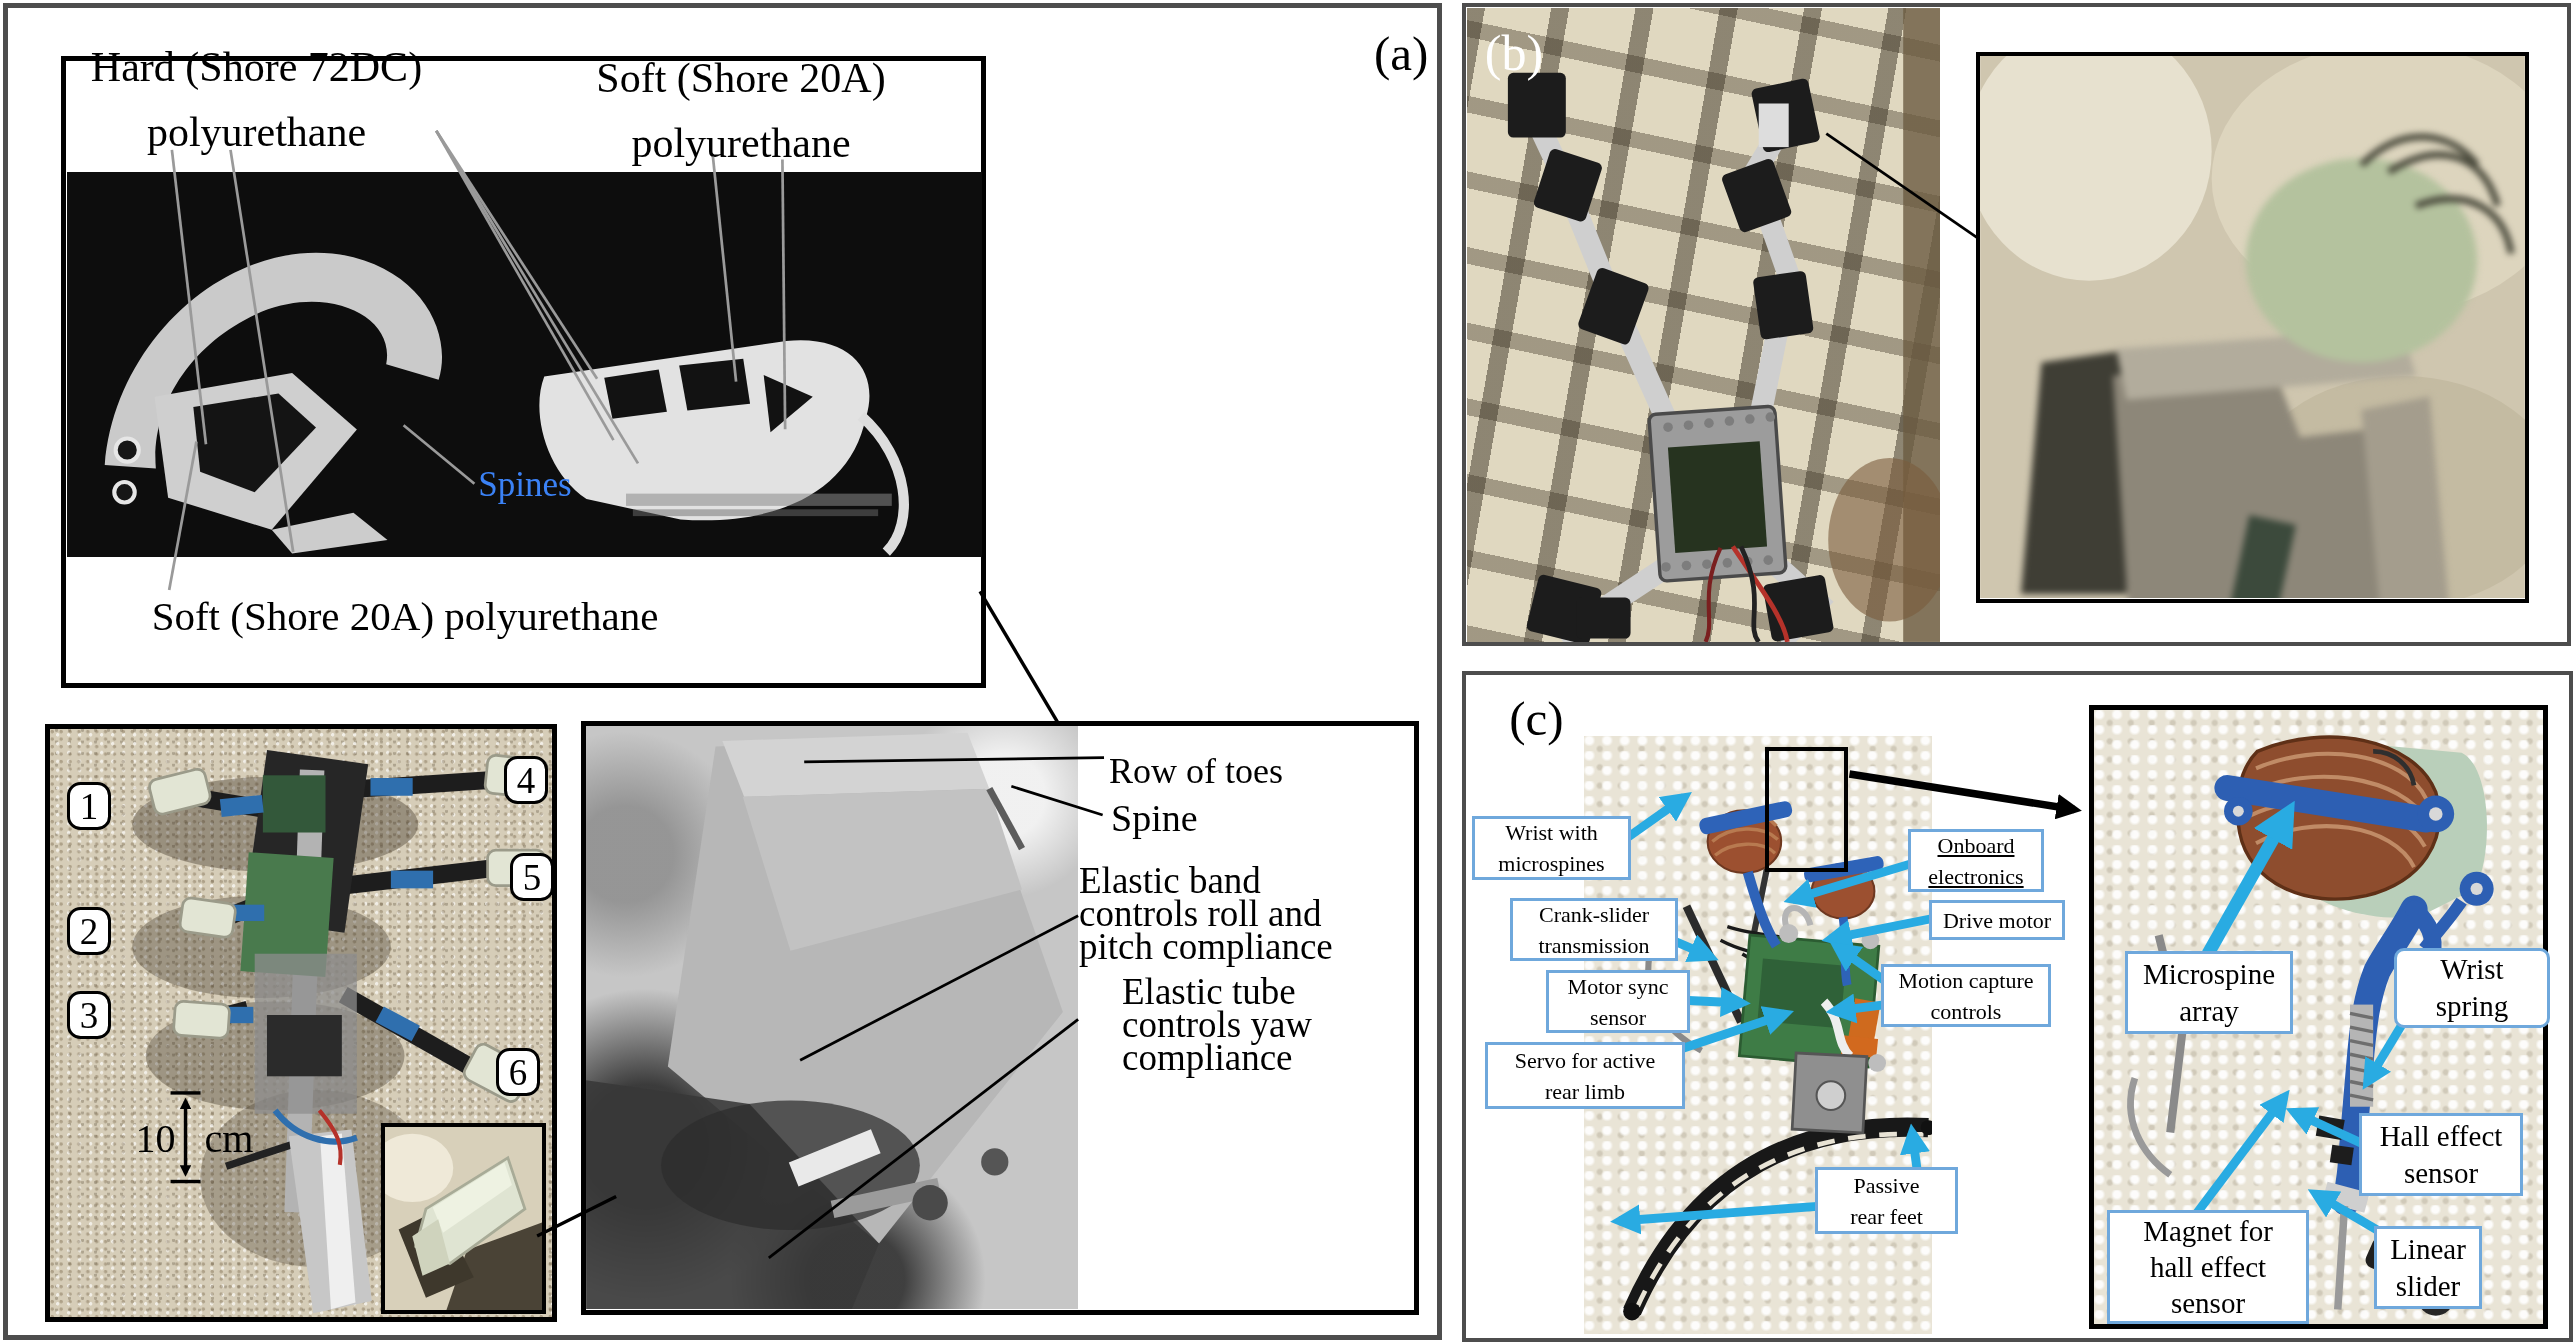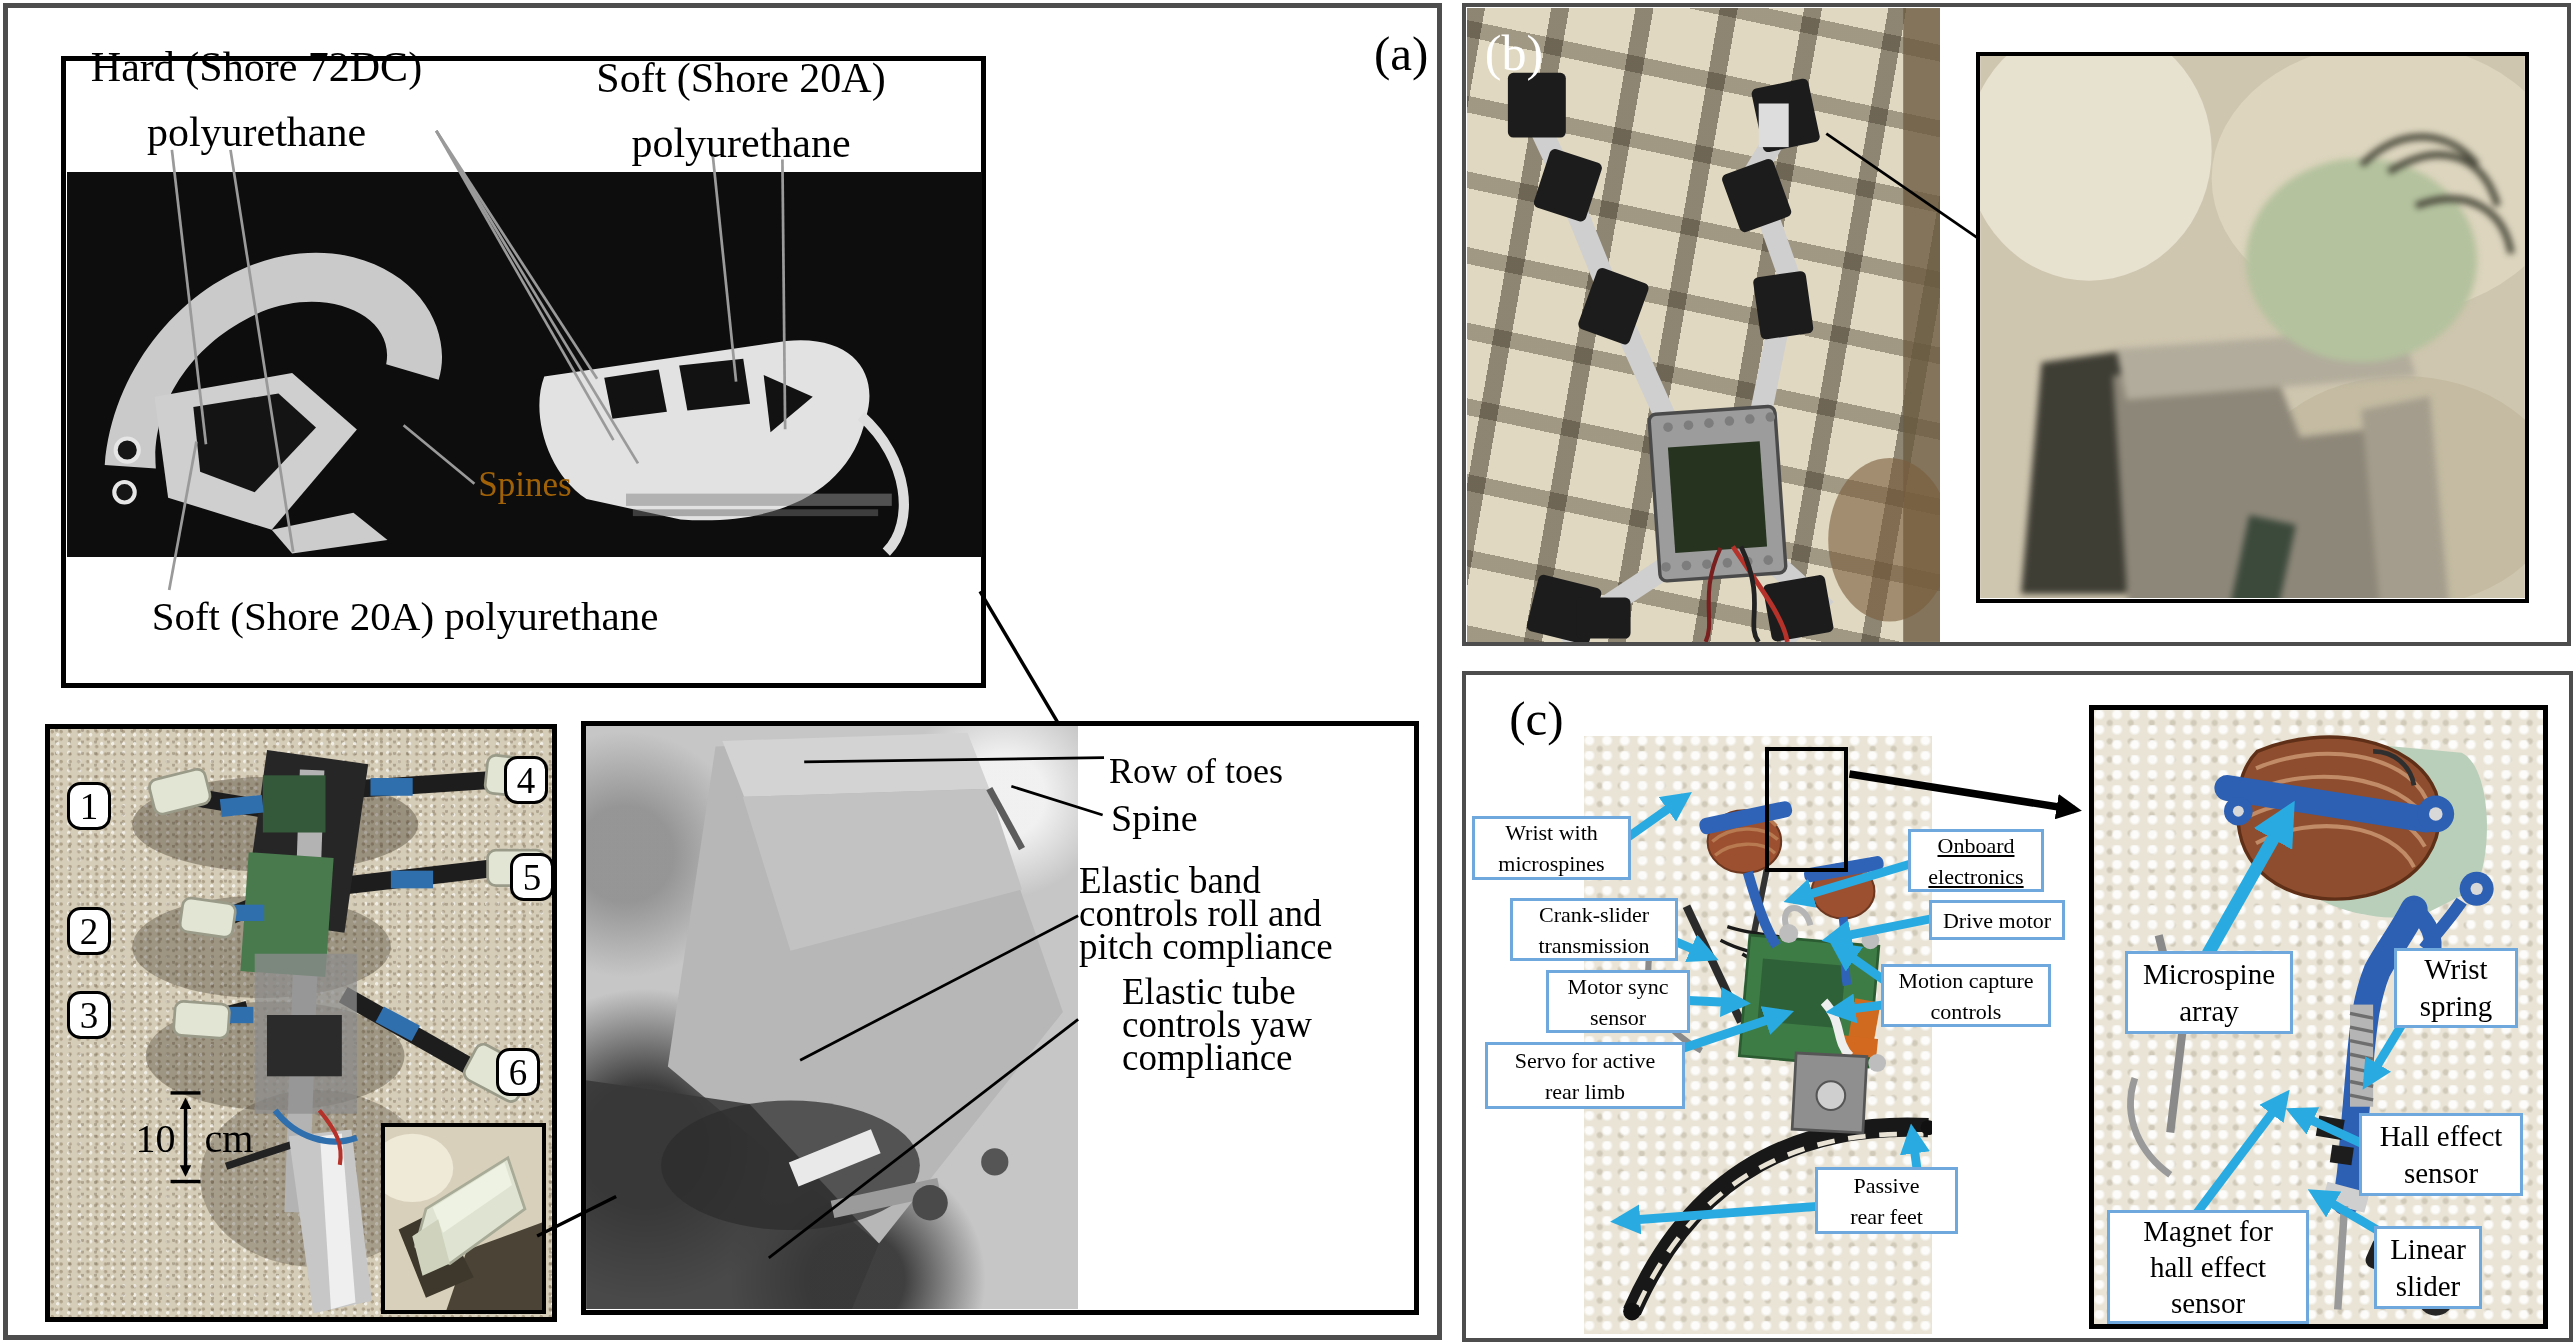--- a/index.html
+++ b/index.html
@@ -70,21 +70,21 @@
     </svg>
   </div>
   <div class="cap" style="left:74px;top:35px;width:365px;font-size:42px;line-height:65px;z-index:4;">
     <span class="line">Hard (Shore 72DC)</span>
     <span class="line">polyurethane</span>
   </div>
   <div class="cap" style="left:579px;top:46px;width:324px;font-size:42px;line-height:65px;z-index:4;">
     <span class="line">Soft (Shore 20A)</span>
     <span class="line">polyurethane</span>
   </div>
-  <div class="cap" style="left:450px;top:465px;width:150px;font-size:35px;color:#a16207;z-index:4;">Spines</div>
+  <div class="cap" style="left:450px;top:465px;width:150px;font-size:35px;color:#3b82f6;z-index:4;">Spines</div>
   <div class="cap" style="left:95px;top:592px;width:620px;font-size:41px;z-index:4;">Soft (Shore 20A) polyurethane</div>
 
   <div class="abs photo carpet" style="left:45px;top:724px;width:512px;height:598px;border:5.5px solid #000;z-index:2;">
     <svg width="502" height="587" viewBox="0 0 736 862" style="position:absolute;left:0;top:0;">
       <ellipse cx="330" cy="140" rx="210" ry="70" fill="rgba(55,46,32,.38)"></ellipse>
       <ellipse cx="310" cy="320" rx="190" ry="75" fill="rgba(55,46,32,.35)"></ellipse>
       <ellipse cx="330" cy="480" rx="190" ry="80" fill="rgba(55,46,32,.35)"></ellipse>
       <ellipse cx="390" cy="660" rx="170" ry="130" fill="rgba(55,46,32,.3)"></ellipse>
       <g stroke="#1d1d1d" stroke-width="26">
         <line x1="330" y1="120" x2="180" y2="95"></line>
@@ -409,21 +409,21 @@
   </div>
   <div class="lblc" style="left:1815px;top:1167px;width:143px;height:67px;">
     <span class="line">Passive</span>
     <span class="line">rear feet</span>
   </div>
 
   <div class="lblc lbli" style="left:2125px;top:951px;width:168px;height:83px;">
     <span class="line">Microspine</span>
     <span class="line">array</span>
   </div>
-  <div class="lblc lbli" style="left:2394px;top:948px;width:124px;height:80px;">
+  <div class="lblc lbli" style="left:2394px;top:948px;width:156px;height:80px;border-radius:10px;">
     <span class="line">Wrist</span>
     <span class="line">spring</span>
   </div>
   <div class="lblc lbli" style="left:2359px;top:1113px;width:164px;height:83px;">
     <span class="line">Hall effect</span>
     <span class="line">sensor</span>
   </div>
   <div class="lblc lbli" style="left:2107px;top:1210px;width:202px;height:114px;line-height:36px;">
     <span class="line">Magnet for</span>
     <span class="line">hall effect</span>

